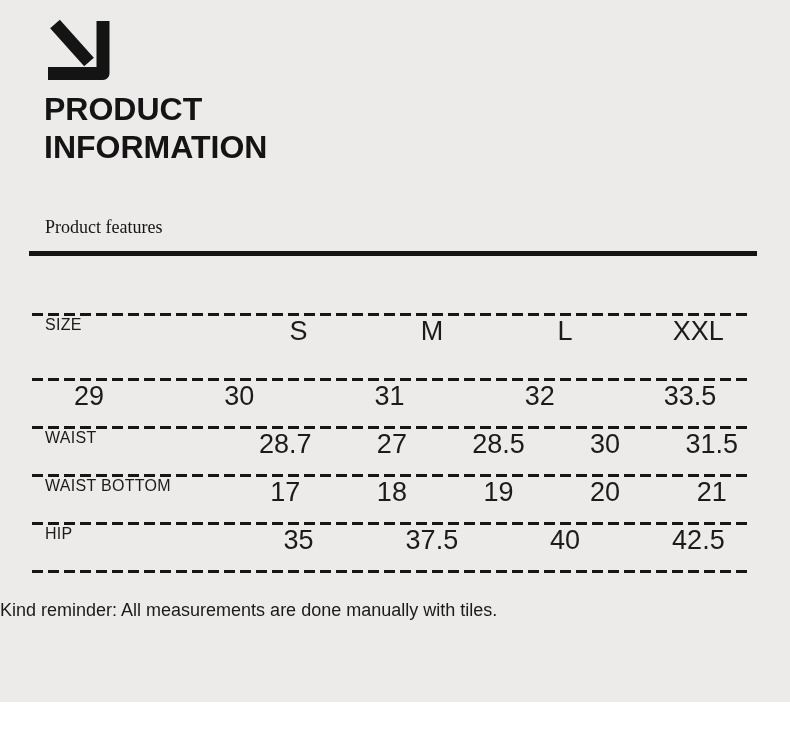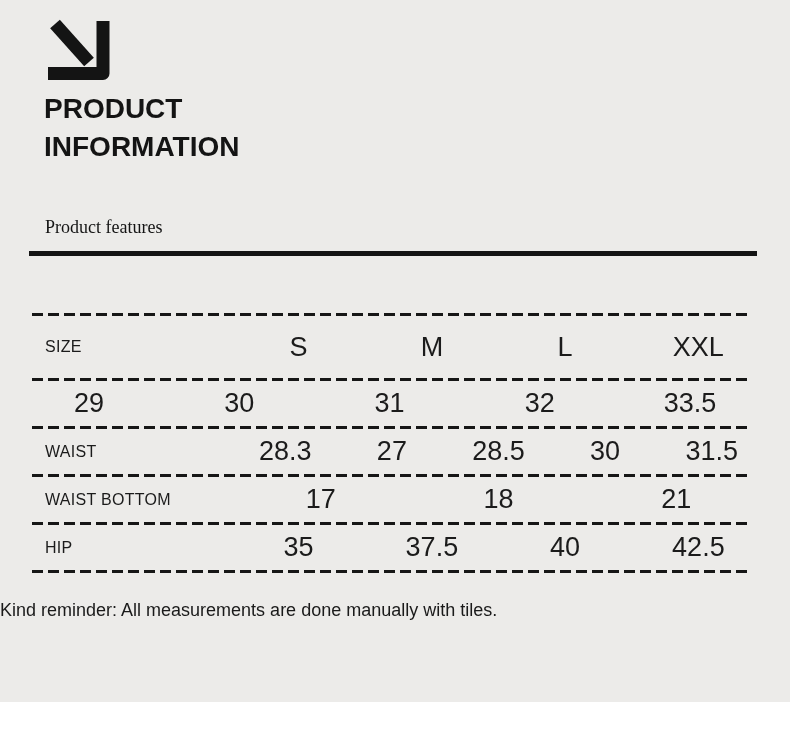--- a/index.html
+++ b/index.html
@@ -26,21 +26,21 @@
     top: 12px;
     width: 64px;
     height: 72px;
   }
   .page-title {
     position: absolute;
     left: 44px;
     top: 90px;
     margin: 0;
     width: 330px;
-    font-size: 28px;
+    font-size: 32px;
     line-height: 38px;
     font-weight: bold;
     letter-spacing: 0px;
     color: #141414;
   }
   .section-label {
     position: absolute;
     left: 45px;
     top: 216px;
     font-size: 18px;
@@ -61,21 +61,21 @@
     left: 32px;
     top: 313px;
     width: 715px;
   }
   .dash {
     height: 3px;
     background: repeating-linear-gradient(to right, #161616 0 11px, transparent 11px 16px);
   }
   .t-row {
     display: flex;
-    align-items: center;
+    align-items: flex-start;
     height: 45px;
     gap: 36px;
   }
   .t-row.t-header {
     height: 62px;
   }
   .t-label {
     flex: 0 0 182px;
     display: flex;
     align-items: center;
@@ -134,31 +134,33 @@
       <div class="t-row">
     <div class="t-cell">29</div>
     <div class="t-cell">30</div>
     <div class="t-cell">31</div>
     <div class="t-cell">32</div>
     <div class="t-cell">33.5</div>
   </div>
       <div class="dash"></div>
       <div class="t-row">
     <div class="t-label">WAIST</div>
-    <div class="t-cell">28.3</div>
+    <div class="t-cell">28.7</div>
     <div class="t-cell">27</div>
     <div class="t-cell">28.5</div>
     <div class="t-cell">30</div>
     <div class="t-cell">31.5</div>
   </div>
       <div class="dash"></div>
       <div class="t-row">
     <div class="t-label">WAIST BOTTOM</div>
     <div class="t-cell">17</div>
     <div class="t-cell">18</div>
+    <div class="t-cell">19</div>
+    <div class="t-cell">20</div>
     <div class="t-cell">21</div>
   </div>
       <div class="dash"></div>
       <div class="t-row">
     <div class="t-label">HIP</div>
     <div class="t-cell">35</div>
     <div class="t-cell">37.5</div>
     <div class="t-cell">40</div>
     <div class="t-cell">42.5</div>
   </div>

